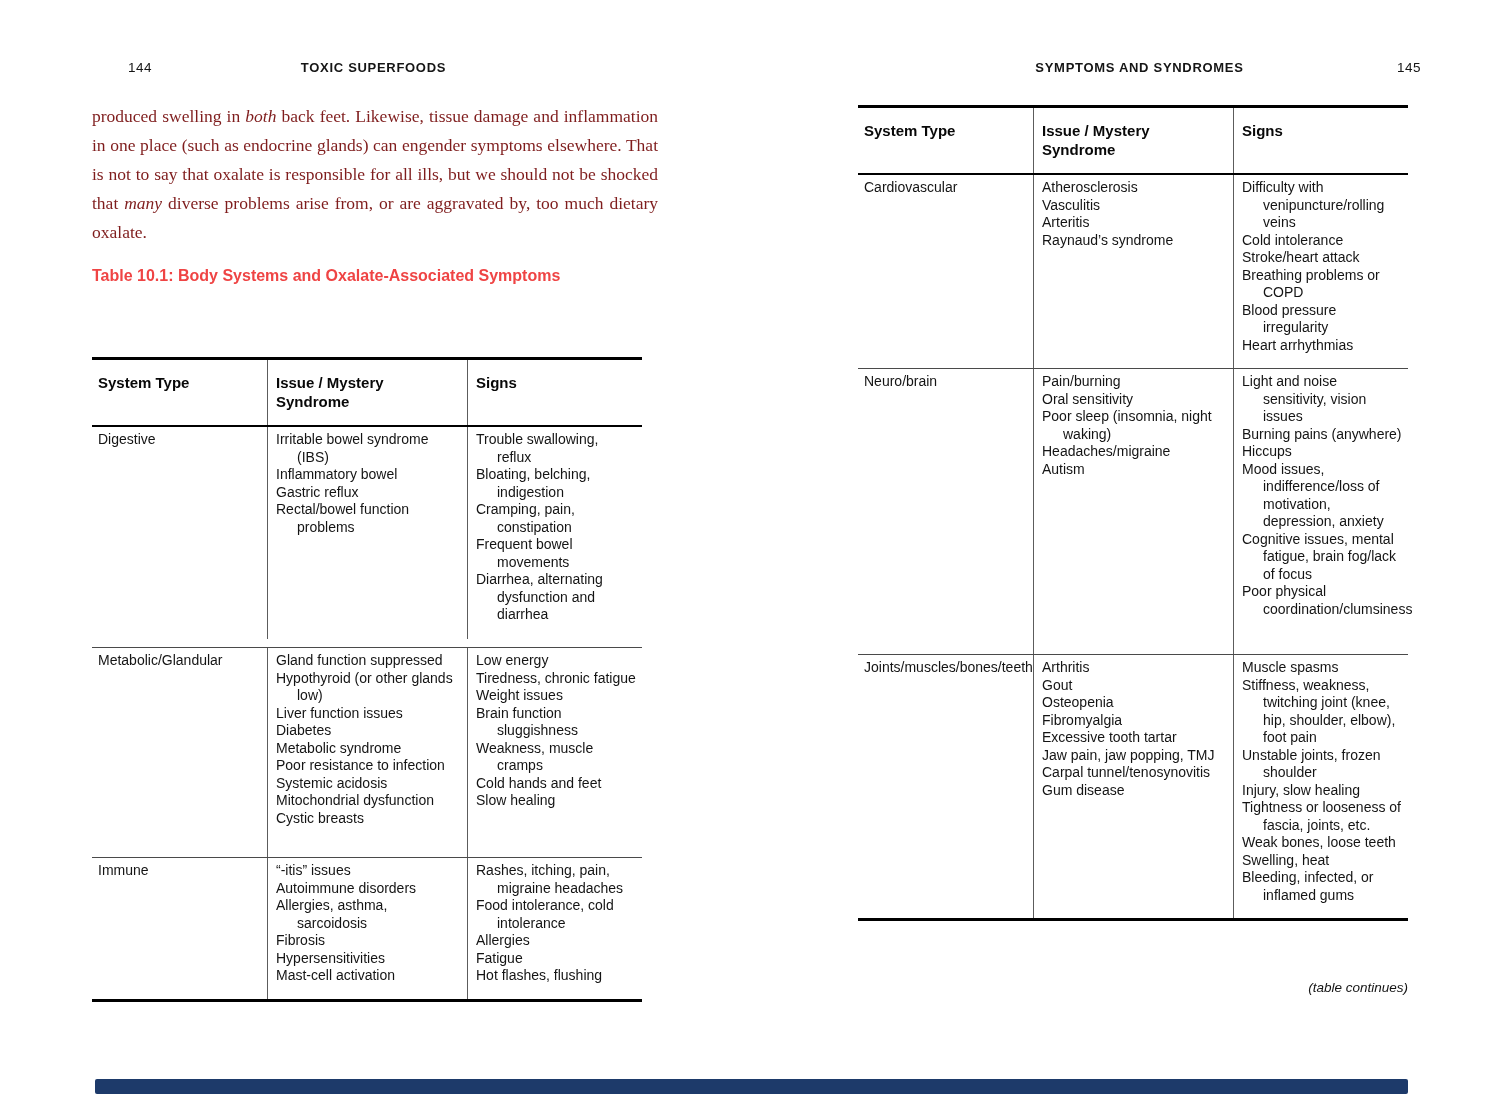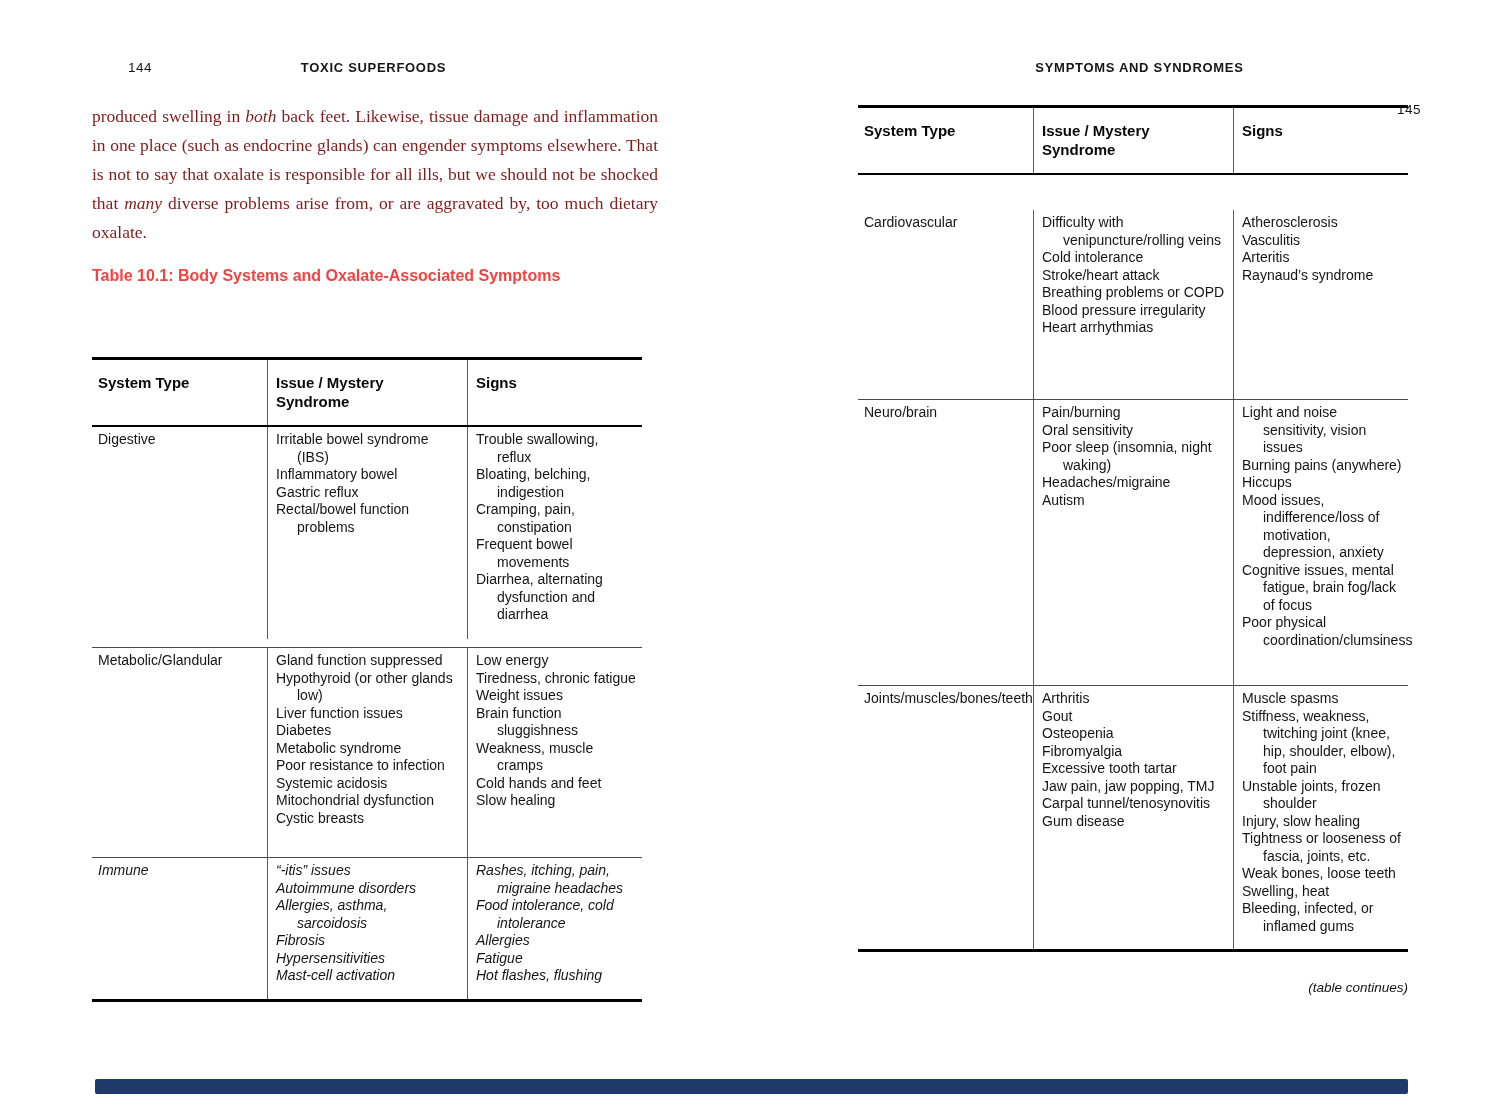--- a/index.html
+++ b/index.html
@@ -21,21 +21,21 @@
   .rh-title {
     display: block; text-align: center;
     font-size: 13px; font-weight: bold; letter-spacing: 0.7px;
     color: #151515;
   }
   .page-num {
     position: absolute; top: 0;
     font-size: 13.5px; letter-spacing: 0.5px; color: #151515;
   }
   .page-num.pn-left  { left: 0; margin-left: 36px; }
-  .page-num.pn-right { right: 0; margin-top: 42px; }
+  .page-num.pn-right { right: 0; }
 
   
   .body-paragraph {
     position: absolute; left: 92px; top: 102px; width: 566px;
     font-family: "Liberation Serif", serif;
     font-size: 17.5px; line-height: 29px;
     text-align: justify; color: #7f1d1d;
   }
   .body-paragraph em { font-style: italic; }
 
@@ -71,23 +71,23 @@
   .titem {
     font-size: 14px; line-height: 17.5px;
     padding-left: 21px; text-indent: -21px;
     color: #141414;
   }
 
   
   #table-left  .trow.thead { min-height: 57px; }
   #table-left  .trow.tbody:nth-of-type(2) { min-height: 212px; }
   #table-left  .trow.tbody:nth-of-type(3) { min-height: 210px; margin-top: 8px; }
-  #table-left  .trow.tbody:nth-of-type(4) { min-height: 140px; font-style: italic; }
+  #table-left  .trow.tbody:nth-of-type(4) { min-height: 140px; }
   #table-right .trow.thead { min-height: 64px; }
-  #table-right .trow.tbody:nth-of-type(2) { min-height: 189px; margin-top: 35px; }
+  #table-right .trow.tbody:nth-of-type(2) { min-height: 189px; }
   #table-right .trow.tbody:nth-of-type(3) { min-height: 286px; }
   #table-right .trow.tbody:nth-of-type(4) { min-height: 264px; }
 
   
   .continues-note {
     position: absolute; left: 858px; top: 980px; width: 550px;
     text-align: right; font-style: italic; font-size: 13.5px; color: #141414;
   }
 
   
@@ -191,32 +191,32 @@
       <div class="trow thead">
         <div class="tcell hcell">System Type</div>
         <div class="tcell hcell">Issue / Mystery Syndrome</div>
         <div class="tcell hcell">Signs</div>
       </div>
       <div class="trow tbody">
         <div class="tcell">
           <div class="titem">Cardiovascular</div>
         </div>
         <div class="tcell">
+          <div class="titem">Atherosclerosis</div>
+          <div class="titem">Vasculitis</div>
+          <div class="titem">Arteritis</div>
+          <div class="titem">Raynaud’s syndrome</div>
+        </div>
+        <div class="tcell">
           <div class="titem">Difficulty with venipuncture/rolling veins</div>
           <div class="titem">Cold intolerance</div>
           <div class="titem">Stroke/heart attack</div>
           <div class="titem">Breathing problems or COPD</div>
           <div class="titem">Blood pressure irregularity</div>
           <div class="titem">Heart arrhythmias</div>
-        </div>
-        <div class="tcell">
-          <div class="titem">Atherosclerosis</div>
-          <div class="titem">Vasculitis</div>
-          <div class="titem">Arteritis</div>
-          <div class="titem">Raynaud’s syndrome</div>
         </div>
       </div>
       <div class="trow tbody">
         <div class="tcell">
           <div class="titem">Neuro/brain</div>
         </div>
         <div class="tcell">
           <div class="titem">Pain/burning</div>
           <div class="titem">Oral sensitivity</div>
           <div class="titem">Poor sleep (insomnia, night waking)</div>

